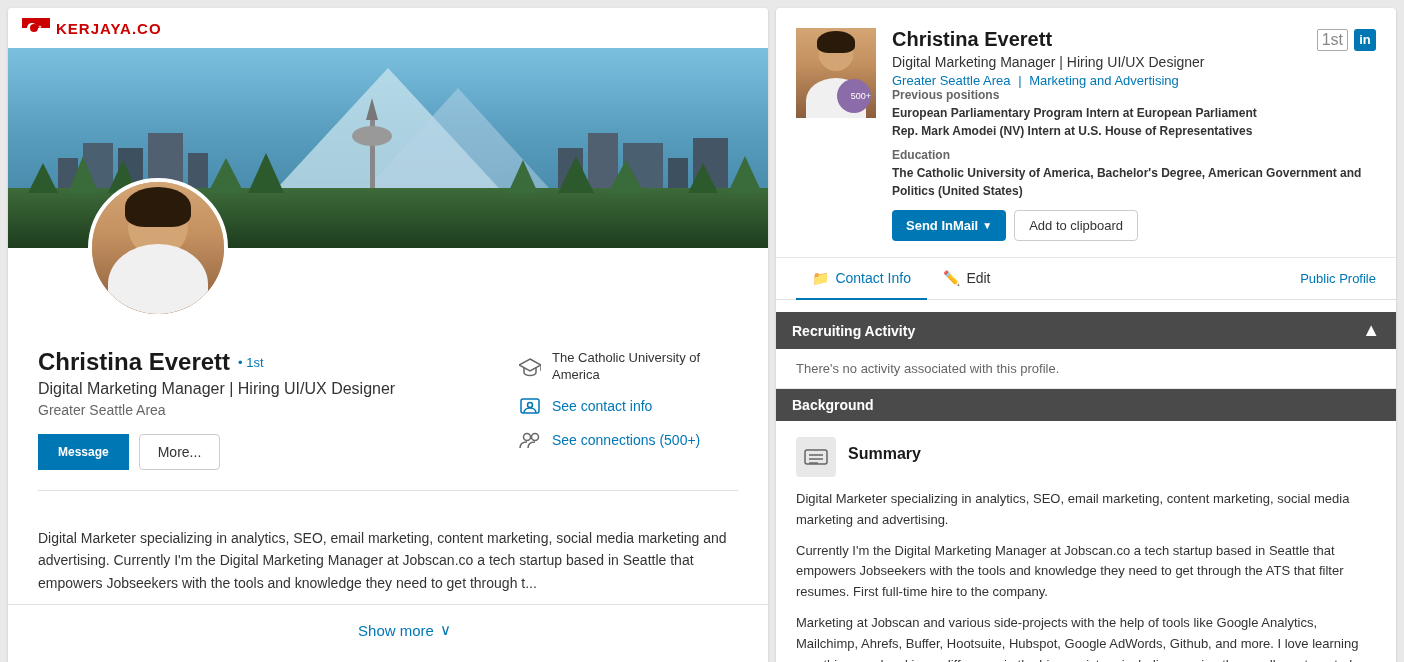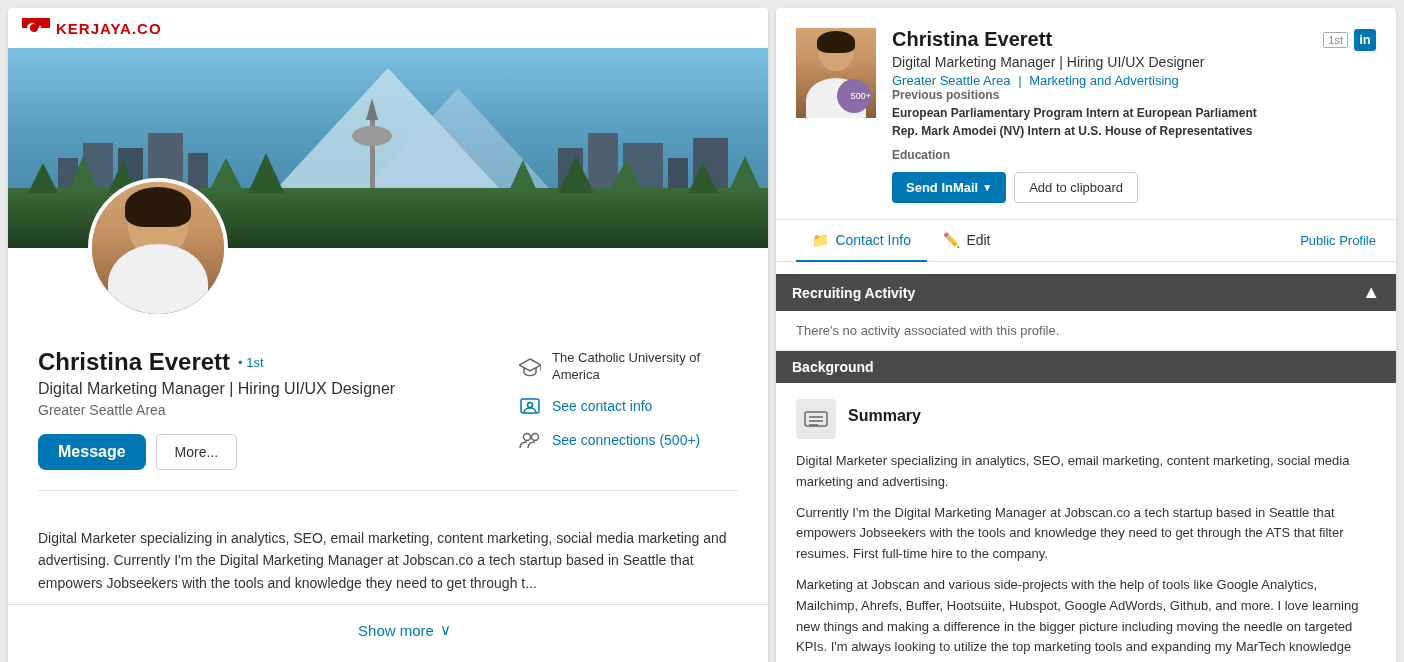--- a/index.html
+++ b/index.html
@@ -146,23 +146,23 @@
     .action-buttons {
       display: flex;
       gap: 10px;
       margin-bottom: 0;
     }
 
     .btn-primary {
       background: #0077b5;
       color: #fff;
       border: none;
-      border-radius: 8px;
+      border-radius: 0;
       padding: 9px 20px;
-      font-size: 16px;
+      font-size: 12px;
       font-weight: 600;
       cursor: pointer;
     }
 
     .btn-secondary {
       background: #fff;
       color: #333;
       border: 1.5px solid #ccc;
       border-radius: 4px;
       padding: 9px 18px;
@@ -321,21 +321,21 @@
       color: #1a1a1a;
     }
 
     .right-badges {
       display: flex;
       align-items: center;
       gap: 6px;
     }
 
     .badge-1st {
-      font-size: 11px;
+      font-size: 16px;
       color: #888;
       border: 1px solid #aaa;
       padding: 1px 4px;
       border-radius: 2px;
     }
 
     .badge-linkedin {
       width: 22px;
       height: 22px;
       background: #0077b5;
@@ -751,20 +751,21 @@
           <span>Greater Seattle Area</span>
           <span class="right-location-sep">|</span>
           <span>Marketing and Advertising</span>
         </div>
         <div class="right-previous">
           <div class="right-section-label">Previous positions</div>
           <div class="right-section-text">European Parliamentary Program Intern at European Parliament<br>Rep. Mark Amodei (NV) Intern at U.S. House of Representatives</div>
         </div>
         <div class="right-previous">
           <div class="right-section-label">Education</div>
+          <div class="right-section-text">The Catholic University of America, Bachelor's Degree, American Government and Politics (United States)</div>
         </div>
         <div class="right-action-buttons">
           <button class="btn-inmail">
             <span>Send InMail</span>
             <span class="btn-inmail-arrow">▼</span>
           </button>
           <button class="btn-clipboard">Add to clipboard</button>
         </div>
       </div>
     </div>

